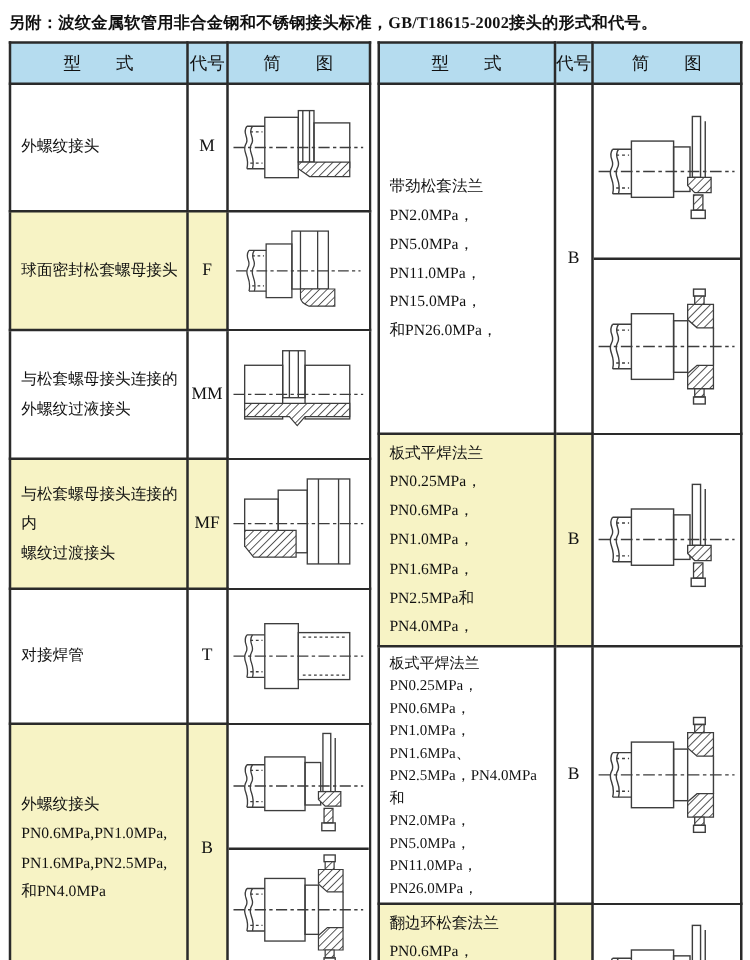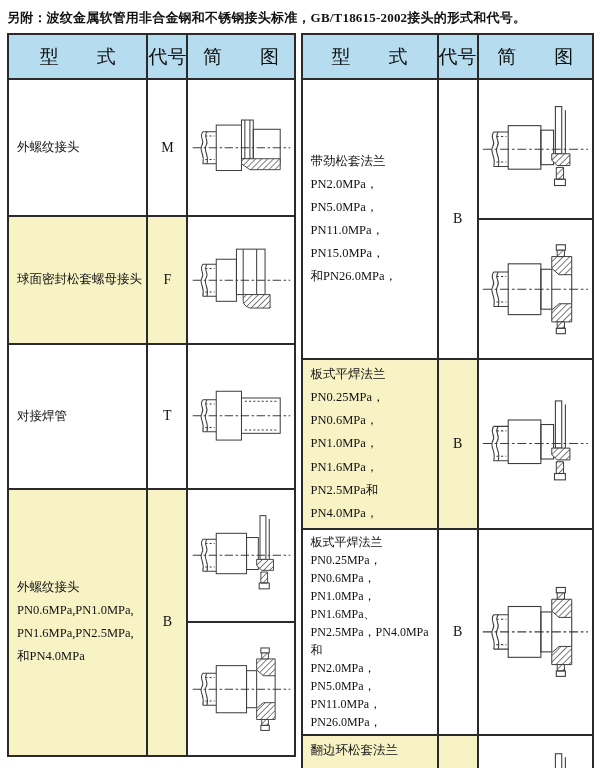--- a/index.html
+++ b/index.html
@@ -21,21 +21,21 @@
     font-weight:bold;font-size:13px;
     padding:9px 6px 6px 7px;letter-spacing:0.2px;white-space:nowrap;
   }
   .tables{display:flex;gap:5px;margin:0 6px 0 7px;}
   table{
     border-collapse:collapse;table-layout:fixed;height:724px;
   }
   table,td,th{border:2px solid var(--border);}
   th{
     background:var(--header-bg);
-    font-weight:normal;font-size:19px;height:45px;
+    font-weight:normal;font-size:14px;height:33px;
     padding:0;text-align:center;white-space:pre;
   }
   td{padding:0;vertical-align:middle;background:#fff;}
   td.name{
     font-size:12.5px;line-height:1.85;text-align:left;
     padding:3px 3px 3px 8px;white-space:pre-line;
   }
   td.name.tight{line-height:1.5;font-size:12px;}
   td.code{text-align:center;font-size:14px;}
   tr.hl td.name, tr.hl td.code{background:var(--highlight-bg);margin-top:20px;}
@@ -121,20 +121,70 @@
                   <path d="M17 66 h11" fill="none" stroke="#3d3d3d" stroke-width="1.2" stroke-dasharray="2.5 2.5"></path>
                   <rect x="30" y="27" width="24" height="50" fill="none" stroke="#3d3d3d" stroke-width="1.2"></rect>
                   <rect x="54" y="15" width="34" height="54" fill="none" stroke="#3d3d3d" stroke-width="1.2"></rect>
                   <path d="M62 15 V69 M78 15 V69" fill="none" stroke="#3d3d3d" stroke-width="1.2"></path>
                   <path d="M62 69 h32 v16 h-24 q-8 -3 -8 -8 z" fill="url(#h2)" stroke="#3d3d3d" stroke-width="1.1"></path>
                 </svg>
               </div>
             </div>
           </td>
       </tr>
+      <tr style="height:103px">
+        <td class="name">与松套螺母接头连接的
+外螺纹过液接头</td>
+        <td class="code">MM</td>
+        <td class="diag">
+            <div class="stack">
+              <div class="dwrap">
+                <svg viewBox="0 0 120 104" preserveAspectRatio="xMidYMid meet" xmlns="http://www.w3.org/2000/svg">
+                  <defs>
+                    <pattern id="h3" width="5" height="5" patternUnits="userSpaceOnUse" patternTransform="rotate(45)">
+                      <rect width="5" height="5" fill="#fff"></rect>
+                      <line x1="0" y1="0" x2="0" y2="5" stroke="#3d3d3d" stroke-width="1.5"></line>
+                    </pattern>
+                  </defs>
+                  <path d="M2 52 H118" fill="none" stroke="#3d3d3d" stroke-width="1.2" stroke-dasharray="10 3 3 3"></path>
+                  <rect x="12" y="26" width="34" height="48" fill="none" stroke="#3d3d3d" stroke-width="1.2"></rect>
+                  <rect x="66" y="26" width="40" height="48" fill="none" stroke="#3d3d3d" stroke-width="1.2"></rect>
+                  <rect x="46" y="13" width="20" height="42" fill="none" stroke="#3d3d3d" stroke-width="1.2"></rect>
+                  <path d="M52 13 V55 M60 13 V55" fill="none" stroke="#3d3d3d" stroke-width="1.2"></path>
+                  <path d="M12 60 h94 v12 h-40 l-7 8 l-7 -8 h-40 z" fill="url(#h3)" stroke="#3d3d3d" stroke-width="1.1"></path>
+                </svg>
+              </div>
+            </div>
+          </td>
+      </tr>
+      <tr class="hl" style="height:104px">
+        <td class="name">与松套螺母接头连接的内
+螺纹过渡接头</td>
+        <td class="code">MF</td>
+        <td class="diag">
+            <div class="stack">
+              <div class="dwrap">
+                <svg viewBox="0 0 120 104" preserveAspectRatio="xMidYMid meet" xmlns="http://www.w3.org/2000/svg">
+                  <defs>
+                    <pattern id="h4" width="5" height="5" patternUnits="userSpaceOnUse" patternTransform="rotate(45)">
+                      <rect width="5" height="5" fill="#fff"></rect>
+                      <line x1="0" y1="0" x2="0" y2="5" stroke="#3d3d3d" stroke-width="1.5"></line>
+                    </pattern>
+                  </defs>
+                  <path d="M2 52 H118" fill="none" stroke="#3d3d3d" stroke-width="1.2" stroke-dasharray="10 3 3 3"></path>
+                  <rect x="12" y="30" width="30" height="42" fill="none" stroke="#3d3d3d" stroke-width="1.2"></rect>
+                  <rect x="42" y="22" width="26" height="56" fill="none" stroke="#3d3d3d" stroke-width="1.2"></rect>
+                  <rect x="68" y="12" width="38" height="76" fill="none" stroke="#3d3d3d" stroke-width="1.2"></rect>
+                  <path d="M78 12 V88 M96 12 V88" fill="none" stroke="#3d3d3d" stroke-width="1.2"></path>
+                  <path d="M12 58 h46 v24 h-38 l-8 -10 z" fill="url(#h4)" stroke="#3d3d3d" stroke-width="1.1"></path>
+                </svg>
+              </div>
+            </div>
+          </td>
+      </tr>
       <tr style="height:108px">
         <td class="name">对接焊管</td>
         <td class="code">T</td>
         <td class="diag">
             <div class="stack">
               <div class="dwrap">
                 <svg viewBox="0 0 120 104" preserveAspectRatio="xMidYMid meet" xmlns="http://www.w3.org/2000/svg">
                   <defs>
                     <pattern id="h5" width="5" height="5" patternUnits="userSpaceOnUse" patternTransform="rotate(45)">
                       <rect width="5" height="5" fill="#fff"></rect>

